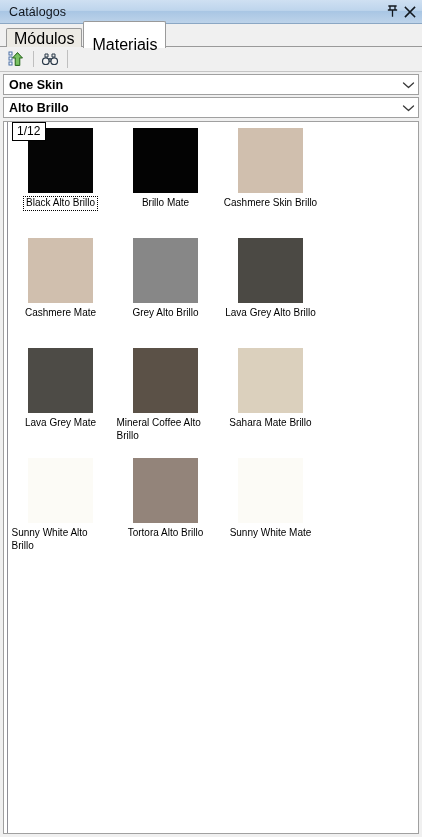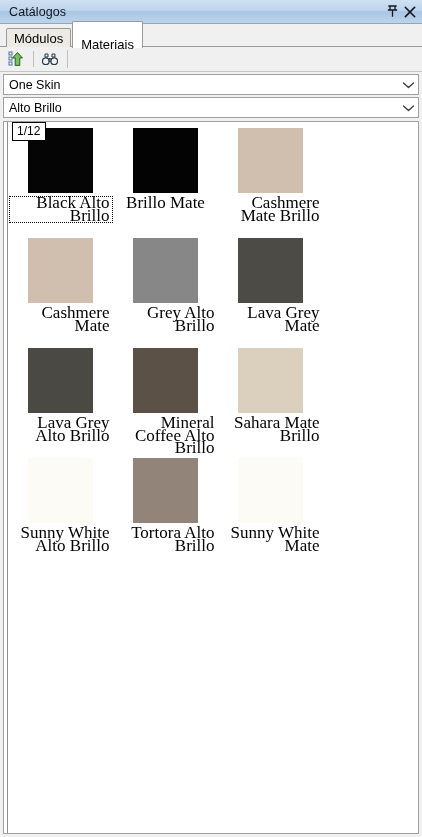--- a/index.html
+++ b/index.html
@@ -73,21 +73,21 @@
     left: 0; right: 0; bottom: 0;
     height: 1px;
     background: #9a9a9a;
   }
   .tab {
     position: relative;
     z-index: 2;
     height: 19px;
     line-height: 19px;
     padding: 0 7px;
-    font-size: 13px;
+    font-size: 16px;
     border: 1px solid #9a9a9a;
     border-bottom: none;
     border-radius: 2px 2px 0 0;
     background: #eceae4;
     color: #000;
     margin-right: 1px;
     box-sizing: border-box;
   }
   .tab.active {
     background: #ffffff;
@@ -131,20 +131,21 @@
   
   .combo {
     height: 21px;
     min-height: 21px;
     margin: 2px 3px 0 3px;
     background: #ffffff;
     border: 1px solid #a0a0a0;
     display: flex;
     align-items: center;
     box-sizing: border-box;
+    font-weight: bold;
   }
   .combo-text {
     flex: 1;
     padding-left: 5px;
     font-size: 12.5px;
     color: #000;
     white-space: nowrap;
     overflow: hidden;
   }
   .combo-arrow {
@@ -198,27 +199,26 @@
     border: 0;
     box-sizing: border-box;
   }
   .swatch.textured {
     background-image:
       repeating-linear-gradient(90deg, rgba(255,255,255,0.035) 0 1px, rgba(0,0,0,0.03) 1px 2px),
       repeating-linear-gradient(0deg, rgba(255,255,255,0.03) 0 1px, rgba(0,0,0,0.025) 1px 2px);
   }
   .cap {
     margin-top: 4px;
-    font-size: 17px;
+    font-size: 10px;
     line-height: 12.5px;
-    text-align: right;
+    text-align: left;
     color: #000;
     max-width: 98px;
     padding: 0 1px;
-    font-family: Liberation Serif, serif;
   }
   .cell.selected .cap {
     border: 1px dotted #000;
     padding: 0 2px;
     margin-top: 3px;
   }
 
   
   #page-badge {
     position: absolute;
@@ -305,39 +305,39 @@
     <div class="cell selected">
           <div class="swatch" style="background: rgb(5, 5, 5);"></div>
           <div class="cap">Black Alto Brillo</div>
         </div>
         <div class="cell">
           <div class="swatch" style="background: rgb(3, 3, 3);"></div>
           <div class="cap">Brillo Mate</div>
         </div>
         <div class="cell">
           <div class="swatch" style="background: rgb(208, 191, 174);"></div>
-          <div class="cap">Cashmere Mate Brillo</div>
+          <div class="cap">Cashmere Skin Brillo</div>
         </div>
         <div class="cell">
           <div class="swatch" style="background: rgb(208, 191, 174);"></div>
           <div class="cap">Cashmere Mate</div>
         </div>
         <div class="cell">
           <div class="swatch" style="background: rgb(135, 135, 135);"></div>
           <div class="cap">Grey Alto Brillo</div>
         </div>
         <div class="cell">
+          <div class="swatch" style="background: rgb(75, 73, 68);"></div>
+          <div class="cap">Lava Grey Alto Brillo</div>
+        </div>
+        <div class="cell">
           <div class="swatch" style="background: rgb(77, 75, 70);"></div>
           <div class="cap">Lava Grey Mate</div>
         </div>
         <div class="cell">
-          <div class="swatch" style="background: rgb(75, 73, 68);"></div>
-          <div class="cap">Lava Grey Alto Brillo</div>
-        </div>
-        <div class="cell">
           <div class="swatch textured" style="background: rgb(91, 81, 71);"></div>
           <div class="cap">Mineral Coffee Alto Brillo</div>
         </div>
         <div class="cell">
           <div class="swatch" style="background: rgb(219, 208, 189);"></div>
           <div class="cap">Sahara Mate Brillo</div>
         </div>
         <div class="cell">
           <div class="swatch" style="background: rgb(252, 251, 246);"></div>
           <div class="cap">Sunny White Alto Brillo</div>

